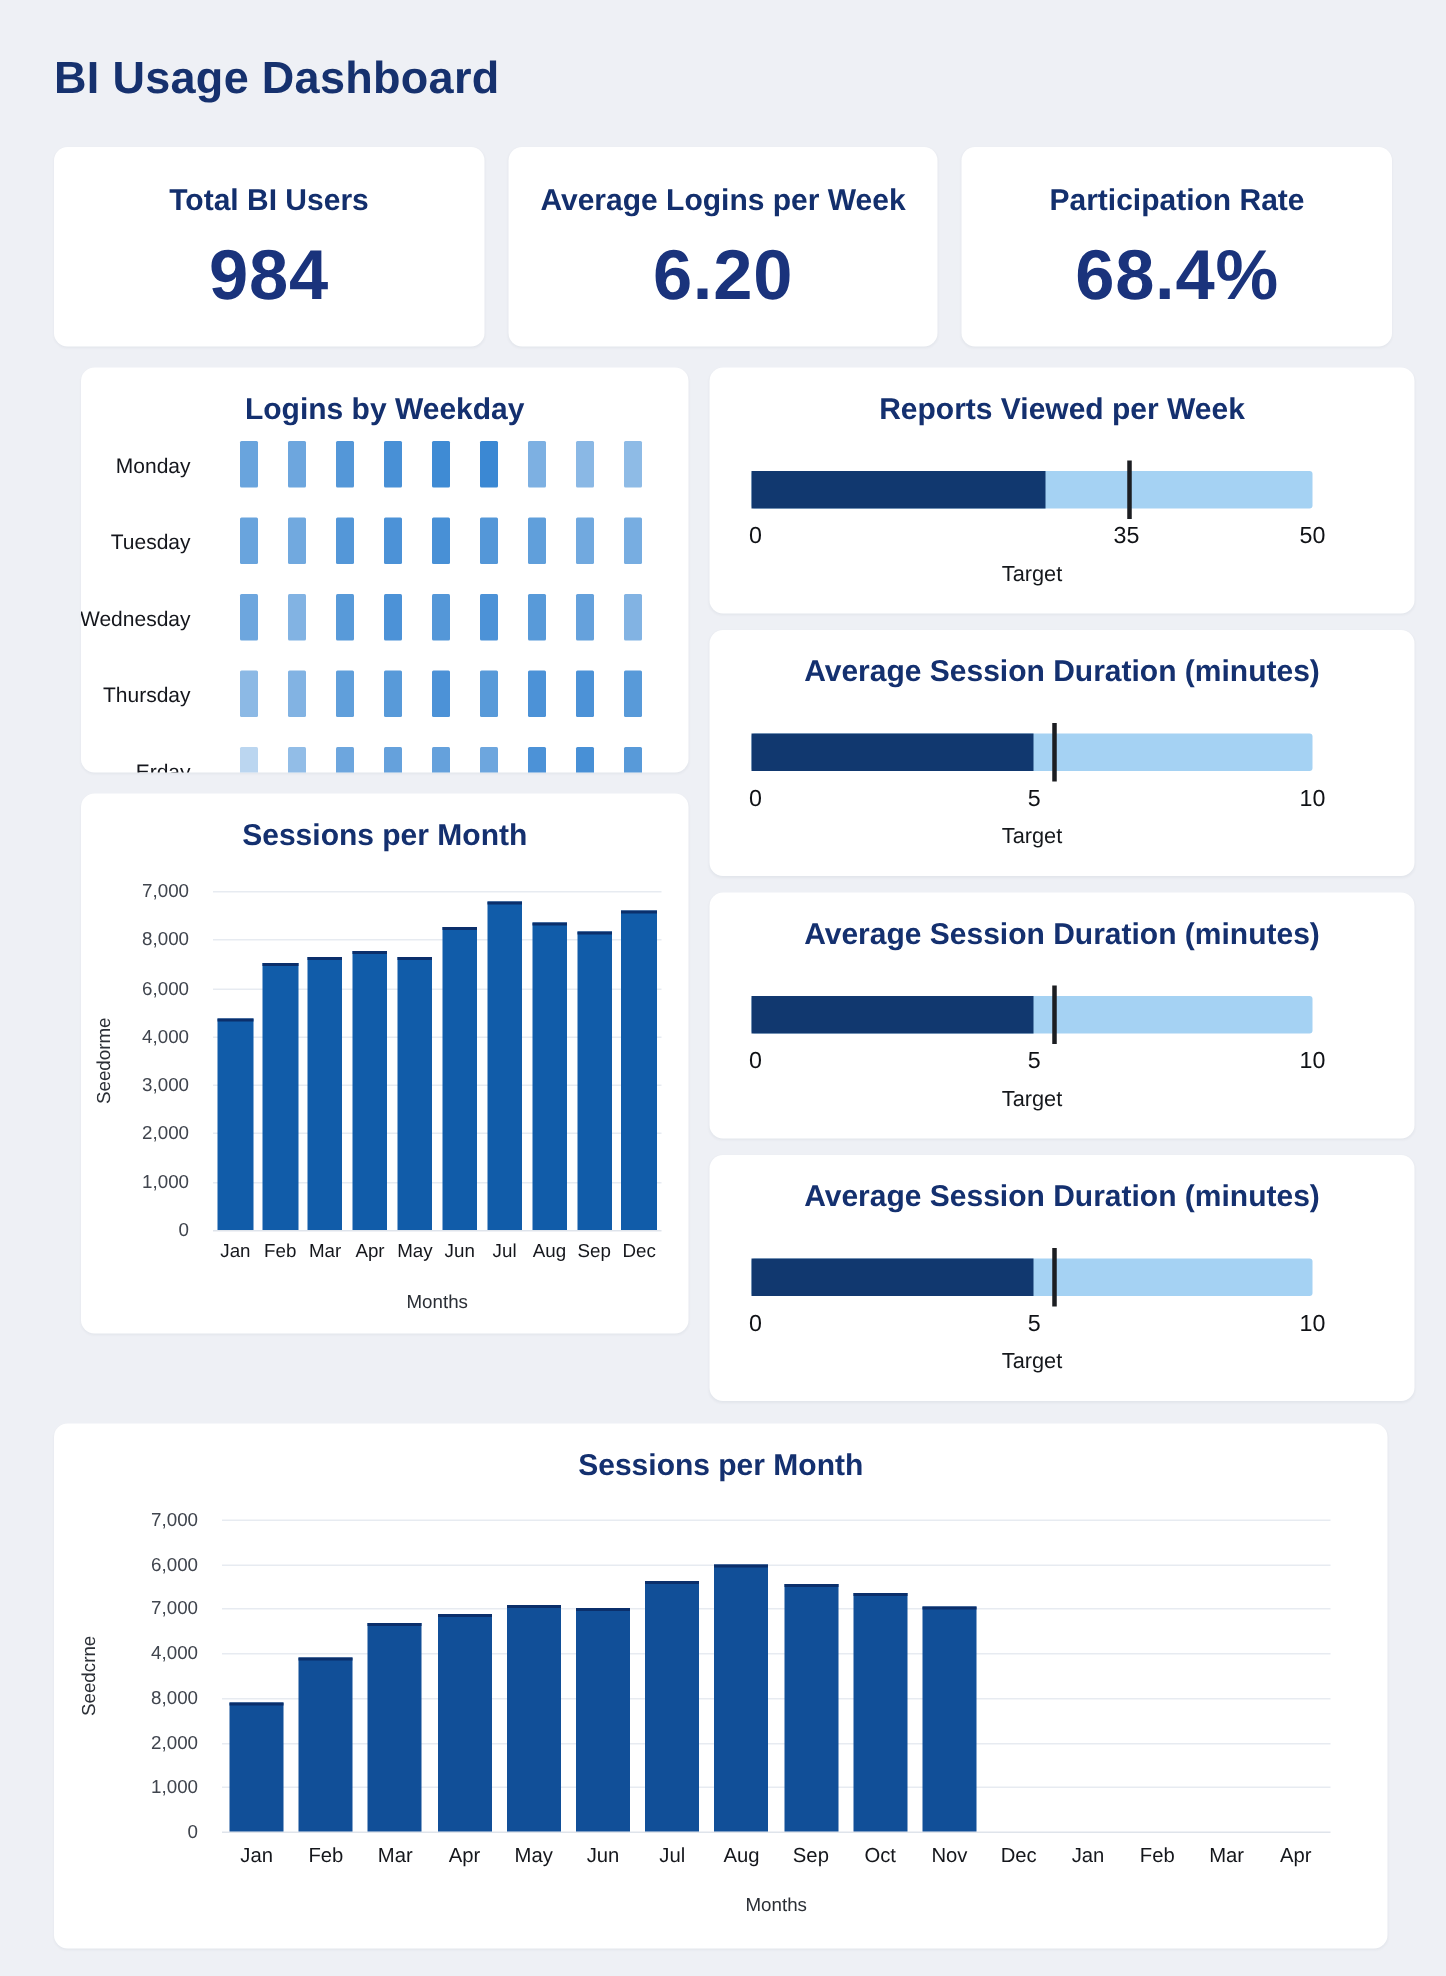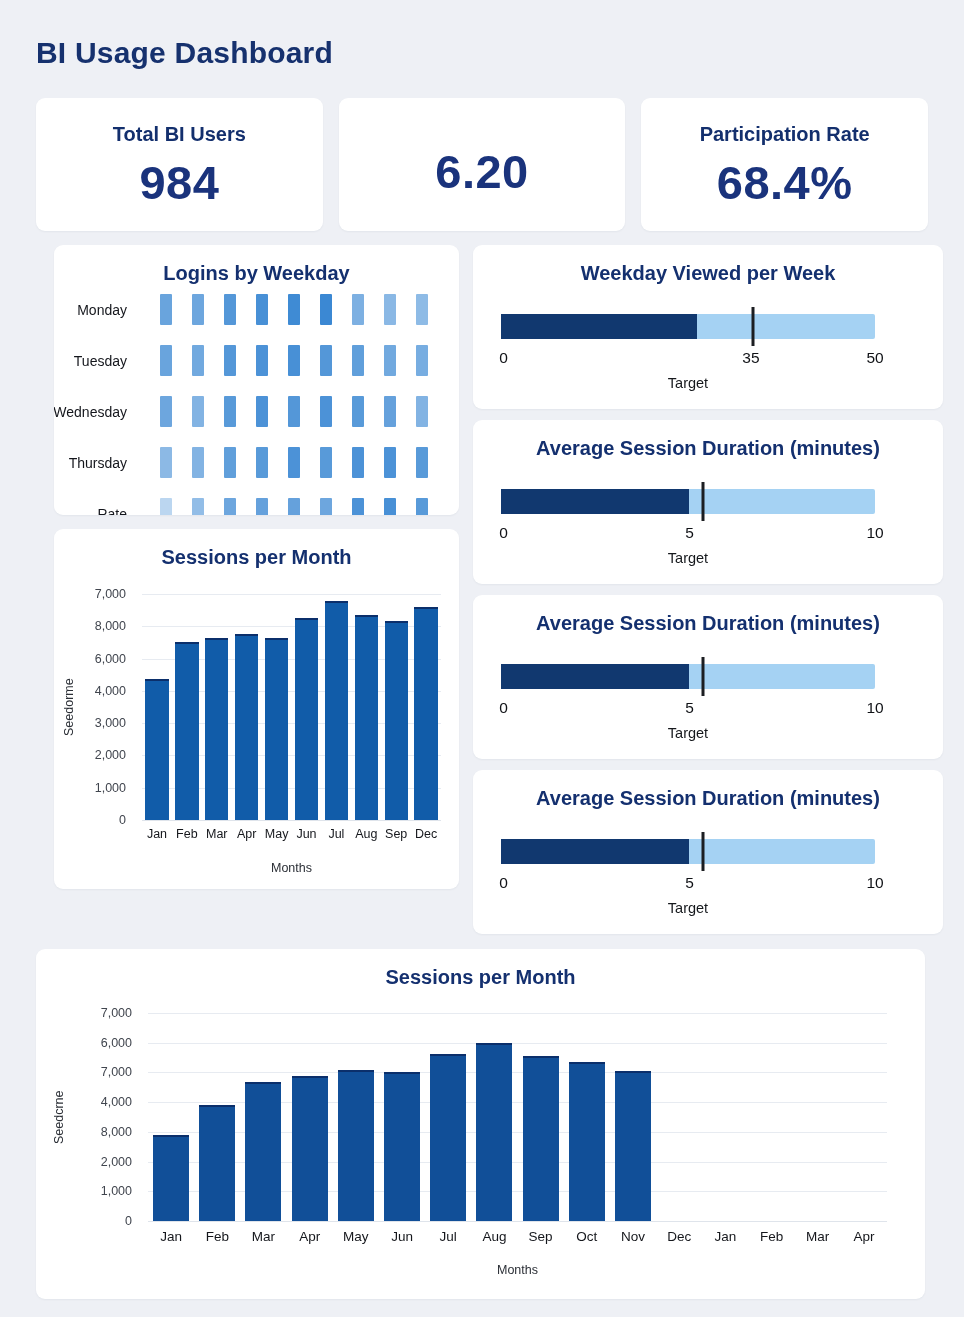--- a/index.html
+++ b/index.html
@@ -111,20 +111,21 @@
 <div class="page">
 
   <h1 class="page-title">BI Usage Dashboard</h1>
 
   <div class="kpi-row">
     <div class="card kpi-card">
       <div class="kpi-label">Total BI Users</div>
       <div class="kpi-value">984</div>
     </div>
     <div class="card kpi-card">
+      <div class="kpi-label">Average Logins per Week</div>
       <div class="kpi-value">6.20</div>
     </div>
     <div class="card kpi-card">
       <div class="kpi-label">Participation Rate</div>
       <div class="kpi-value">68.4%</div>
     </div>
   </div>
 
   <div class="mid">
     <div class="col-left">
@@ -165,21 +166,21 @@
             <div class="hm-rowlabel">Thursday</div>
             <div class="hm-cell" style="background: rgb(140, 185, 229);"></div>
             <div class="hm-cell" style="background: rgb(130, 179, 227);"></div>
             <div class="hm-cell" style="background: rgb(96, 159, 219);"></div>
             <div class="hm-cell" style="background: rgb(88, 154, 217);"></div>
             <div class="hm-cell" style="background: rgb(76, 146, 215);"></div>
             <div class="hm-cell" style="background: rgb(88, 154, 217);"></div>
             <div class="hm-cell" style="background: rgb(76, 146, 215);"></div>
             <div class="hm-cell" style="background: rgb(76, 146, 215);"></div>
             <div class="hm-cell" style="background: rgb(88, 154, 217);"></div>
-            <div class="hm-rowlabel">Rate</div>
+            <div class="hm-rowlabel">Erday</div>
             <div class="hm-cell" style="background: rgb(187, 214, 240);"></div>
             <div class="hm-cell" style="background: rgb(146, 189, 231);"></div>
             <div class="hm-cell" style="background: rgb(109, 166, 222);"></div>
             <div class="hm-cell" style="background: rgb(101, 161, 220);"></div>
             <div class="hm-cell" style="background: rgb(101, 161, 220);"></div>
             <div class="hm-cell" style="background: rgb(109, 166, 222);"></div>
             <div class="hm-cell" style="background: rgb(76, 146, 215);"></div>
             <div class="hm-cell" style="background: rgb(72, 144, 214);"></div>
             <div class="hm-cell" style="background: rgb(88, 154, 217);"></div>
             <div class="hm-rowlabel">Thursday</div>
@@ -274,21 +275,21 @@
               <span class="bc-xlab">Dec</span>
             </div>
             <div class="bc-xtitle">Months</div>
           </div>
       </div>
 
     </div>
     <div class="col-right">
 
       <div class="card bullet-card">
-        <div class="chart-title">Weekday Viewed per Week</div>
+        <div class="chart-title">Reports Viewed per Week</div>
         <div class="bu">
             <div class="bu-wrap">
               <div class="bu-track" style="background: rgb(165, 210, 243);">
                 <div class="bu-fill" style="width: 52.4%; background: rgb(17, 56, 111);"></div>
                 <div class="bu-tick" style="left: 67.5%; background: rgb(28, 30, 34);"></div>
               </div>
               <div class="bu-labels">
                 <span class="bu-lab first" style="left: 0%;">0</span>
                 <span class="bu-lab" style="left: 54%; margin-left: 48px;">35</span>
                 <span class="bu-lab" style="left: 100%;">50</span>

